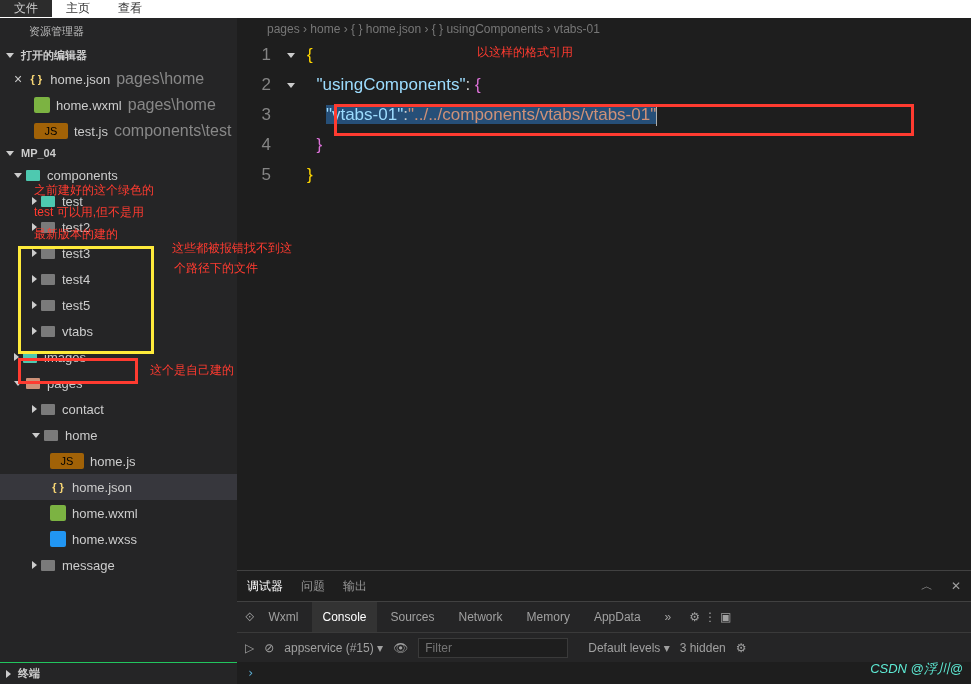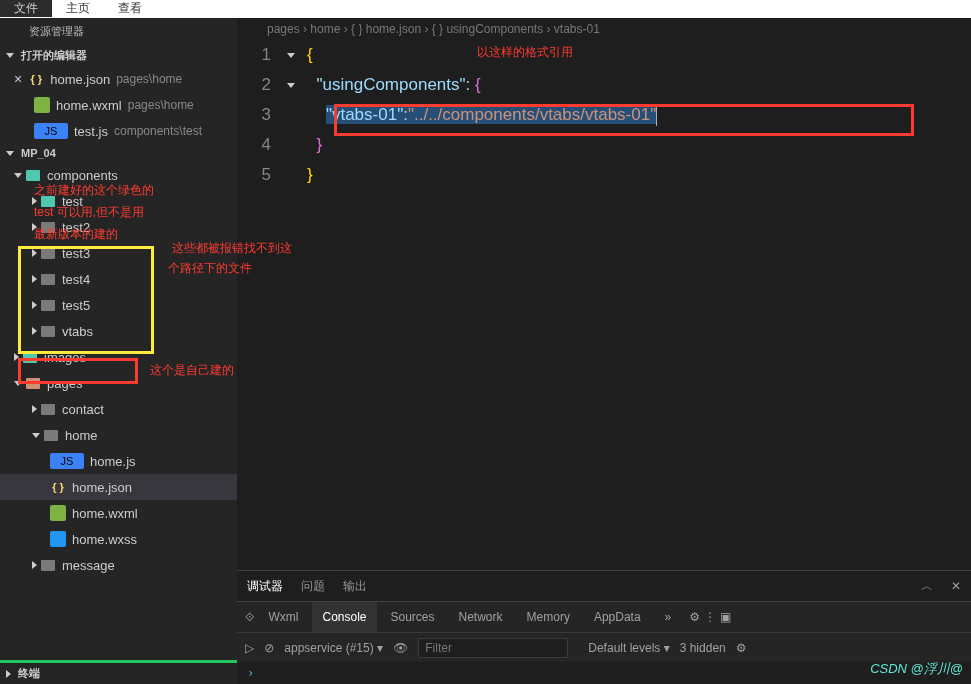--- a/index.html
+++ b/index.html
@@ -22,23 +22,23 @@
 .tree-item.l1 { padding-left: 14px; }
 .tree-item.l2 { padding-left: 32px; }
 .tree-item.l3 { padding-left: 50px; }
 .tree-item.active { background: #37373d; }
 .tree-item .icon { width: 16px; height: 16px; margin-right: 6px; display:flex; align-items:center; justify-content:center; font-size:11px; border-radius:2px;}
 .folder-icon { background: #7a7a7a; width:14px; height:11px; border-radius:1px; position:relative;}
 .folder-icon.teal { background: #4ec9b0; }
 .folder-icon.orange { background: #ce9178; }
 .json-icon { color: #f8d775; font-weight:bold;}
 .wxml-icon { background:#7cb342; color:#fff; font-size:9px; padding:0 2px;}
-.js-icon { background:#3b82f6; color:#000; font-size:9px; padding:1px 17px;}
+.js-icon { background:#a16207; color:#000; font-size:9px; padding:1px 17px;}
 .wxss-icon { background:#2196f3; color:#fff; font-size:9px; padding:0 2px;}
-.dim { color: #888; margin-left: 6px; font-size: 12px; }
+.dim { color: #888; margin-left: 6px; font-size: 16px; }
 .close-x { color:#ccc; margin-right:6px; font-size:14px;}
 
 
 .anno { position: absolute; color: #ff3b30; font-size: 12px; pointer-events: none; z-index: 50; font-family: "SimSun", sans-serif;}
 .yellow-box { position: absolute; border: 3px solid #ffeb3b; pointer-events: none; z-index: 40;}
 .red-box { position: absolute; border: 3px solid #ff3b30; pointer-events: none; z-index: 40;}
 
 
 .editor-area { flex: 1; background: #1e1e1e; display: flex; flex-direction: column; position: relative; }
 .breadcrumb { height: 22px; background: #1e1e1e; color: #777; font-size: 12px; display:flex; align-items:center; padding-left: 30px; overflow:hidden;}
@@ -208,21 +208,21 @@
         </div>
       <div class="tree-item l2">
           <span class="chev right"></span>
           <span class="icon">
             <span class="folder-icon"></span>
           </span>
           <span>message</span>
         </div>
     </div>
 
-    <div class="section-label" style="border-top:3px solid #22c55e;">
+    <div class="section-label" style="border-top:1px solid #22c55e;">
         <span class="chev right"></span>
         <span>终端</span>
       </div>
   </div>
 
   <div class="editor-area">
     <div class="breadcrumb">pages › home › { } home.json › { } usingComponents › vtabs-01</div>
 
     <div class="anno" style="left:240px; top:26px;">以这样的格式引用</div>
 
@@ -296,17 +296,17 @@
       </div>
     </div>
   </div>
 </div>
 
 <div class="anno" style="left:34px; top:182px;">之前建好的这个绿色的</div>
 <div class="anno" style="left:34px; top:204px;">test 可以用,但不是用</div>
 <div class="anno" style="left:34px; top:226px;">最新版本的建的</div>
 <div class="yellow-box" style="left:18px; top:246px; width:136px; height:108px;"></div>
 <div class="anno" style="left:172px; top:240px;">这些都被报错找不到这</div>
-<div class="anno" style="left:168px; top:260px;">个路径下的文件</div>
+<div class="anno" style="left:174px; top:260px;">个路径下的文件</div>
 <div class="red-box" style="left:18px; top:358px; width:120px; height:26px;"></div>
 <div class="anno" style="left:150px; top:362px;text-align:center;">这个是自己建的</div>
 
 <div class="watermark">CSDN @浮川@</div>
 
 </body></html>

